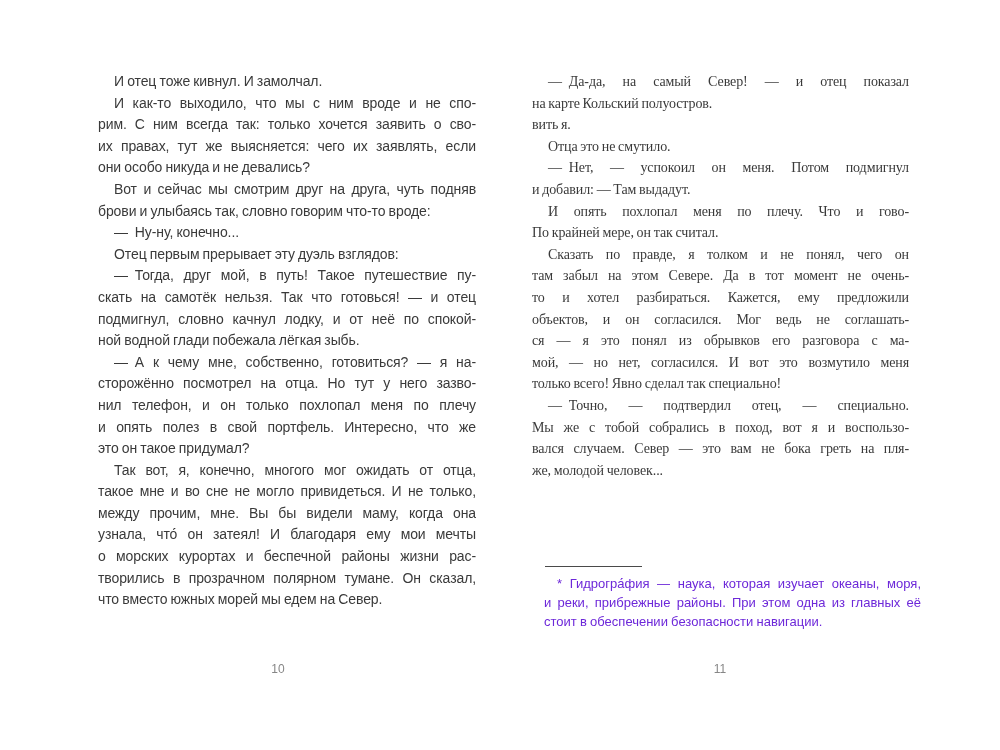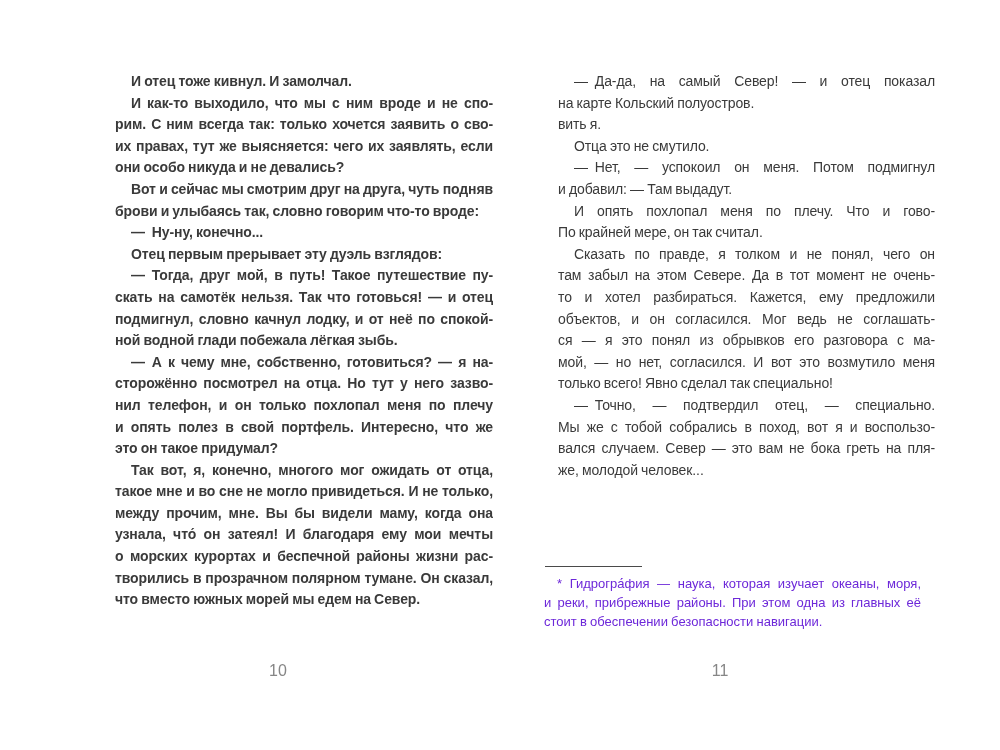--- a/index.html
+++ b/index.html
@@ -1,30 +1,30 @@
 <!DOCTYPE html>
 <html><head>
 <meta charset="utf-8">
 <style>
   html,body{margin:0;padding:0;background:#ffffff;}
   .spread{
     position:relative;width:1000px;height:750px;background:#ffffff;
     font-family:"Liberation Sans",sans-serif;color:#3a3a3a;overflow:hidden;
   }
   .text-block{position:absolute;font-size:14px;letter-spacing:-0.1px;word-spacing:-0.6px;}
-  .tb-left{left:115px;top:71px;width:378px;font-weight:bold;}
-  .tb-right{left:558px;top:71px;width:377px;}
+  .tb-left{left:98px;top:71px;width:378px;}
+  .tb-right{left:532px;top:71px;width:377px;font-family:Liberation Serif, serif;}
   .line{height:21.6px;line-height:21.6px;text-align:justify;overflow:hidden;white-space:normal;}
   .line.p{text-indent:16px;}
   .line.f::after{content:"";display:inline-block;width:100%;height:0;}
   .footnote-rule{position:absolute;left:545px;top:566px;width:97px;height:0;border-top:1.5px solid #4a4a4a;}
   .fn-block{position:absolute;left:544px;top:574px;width:377px;font-size:13px;color:#6d28d9;word-spacing:-0.4px;letter-spacing:0;}
   .fn-block .line{height:19px;line-height:19px;}
   .fn-block .line.p{text-indent:13px;}
-  .page-num{position:absolute;top:662px;width:40px;text-align:center;font-size:16px;color:#868686;}
+  .page-num{position:absolute;top:662px;width:40px;text-align:center;font-size:12px;color:#868686;}
   .pn-left{left:258px;}
   .pn-right{left:700px;}
 </style>
 </head>
 <body>
 
 <div class="spread">
 
   <div class="text-block tb-left">
       <div class="line p">И отец тоже кивнул. И замолчал.</div>

